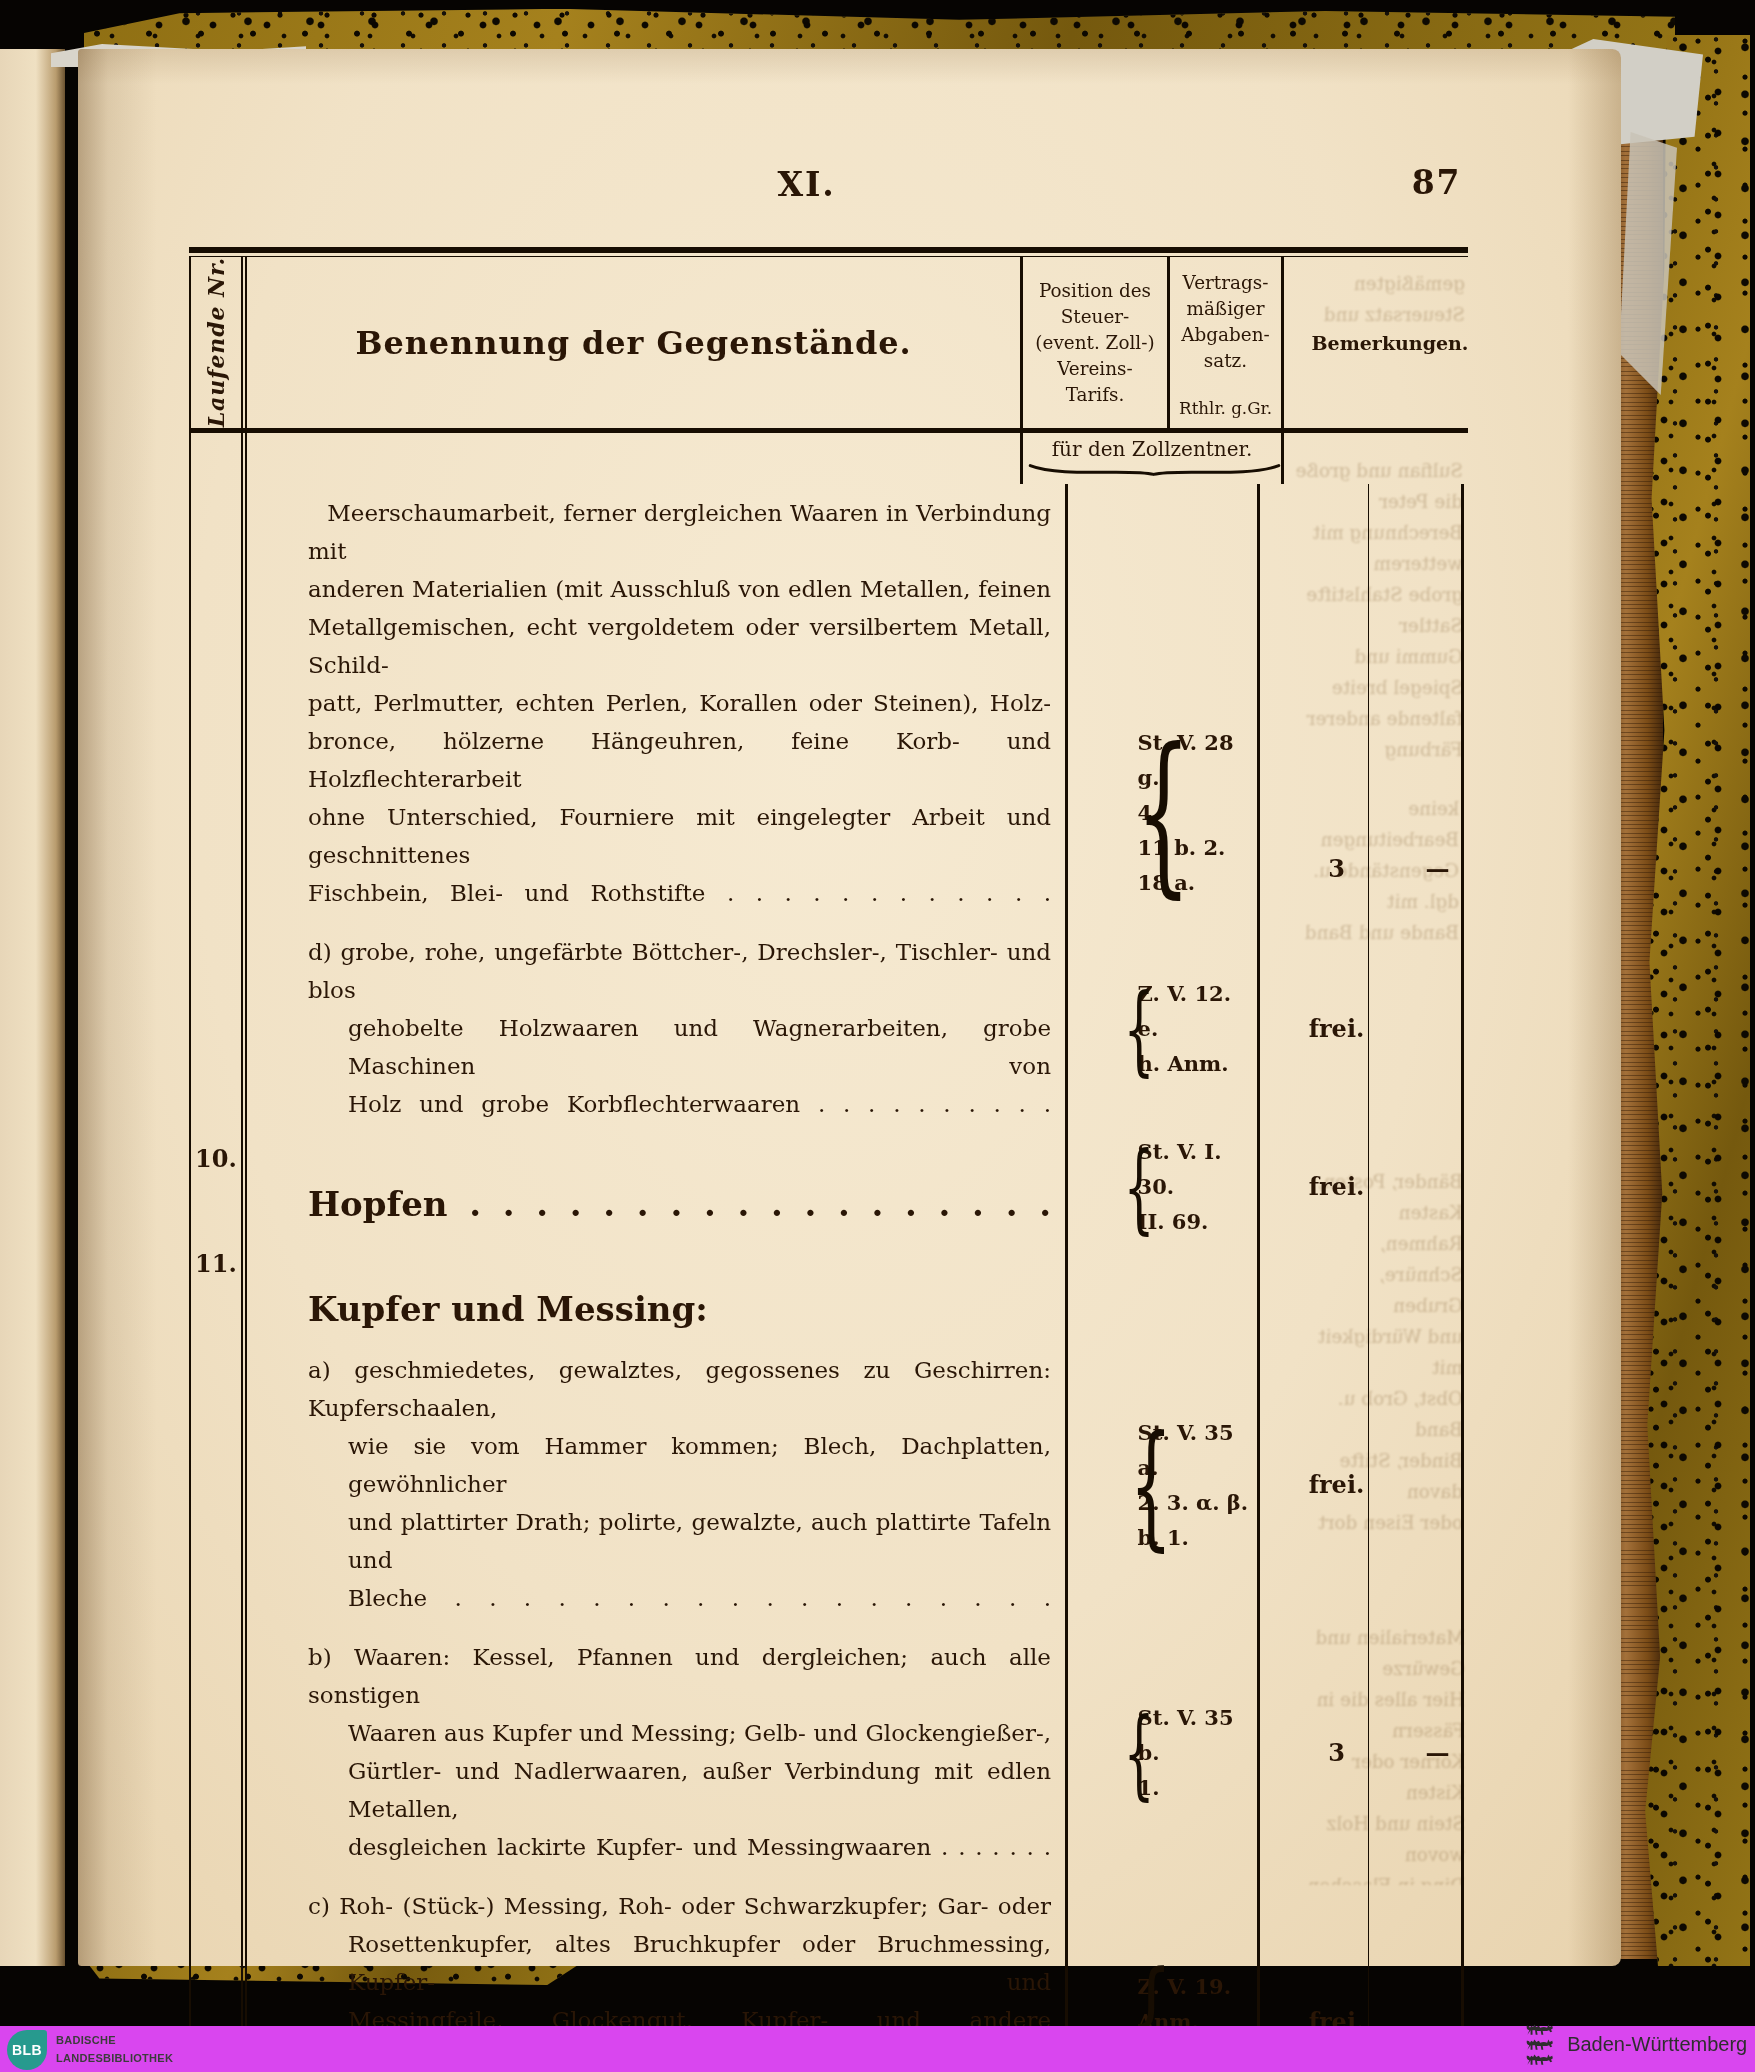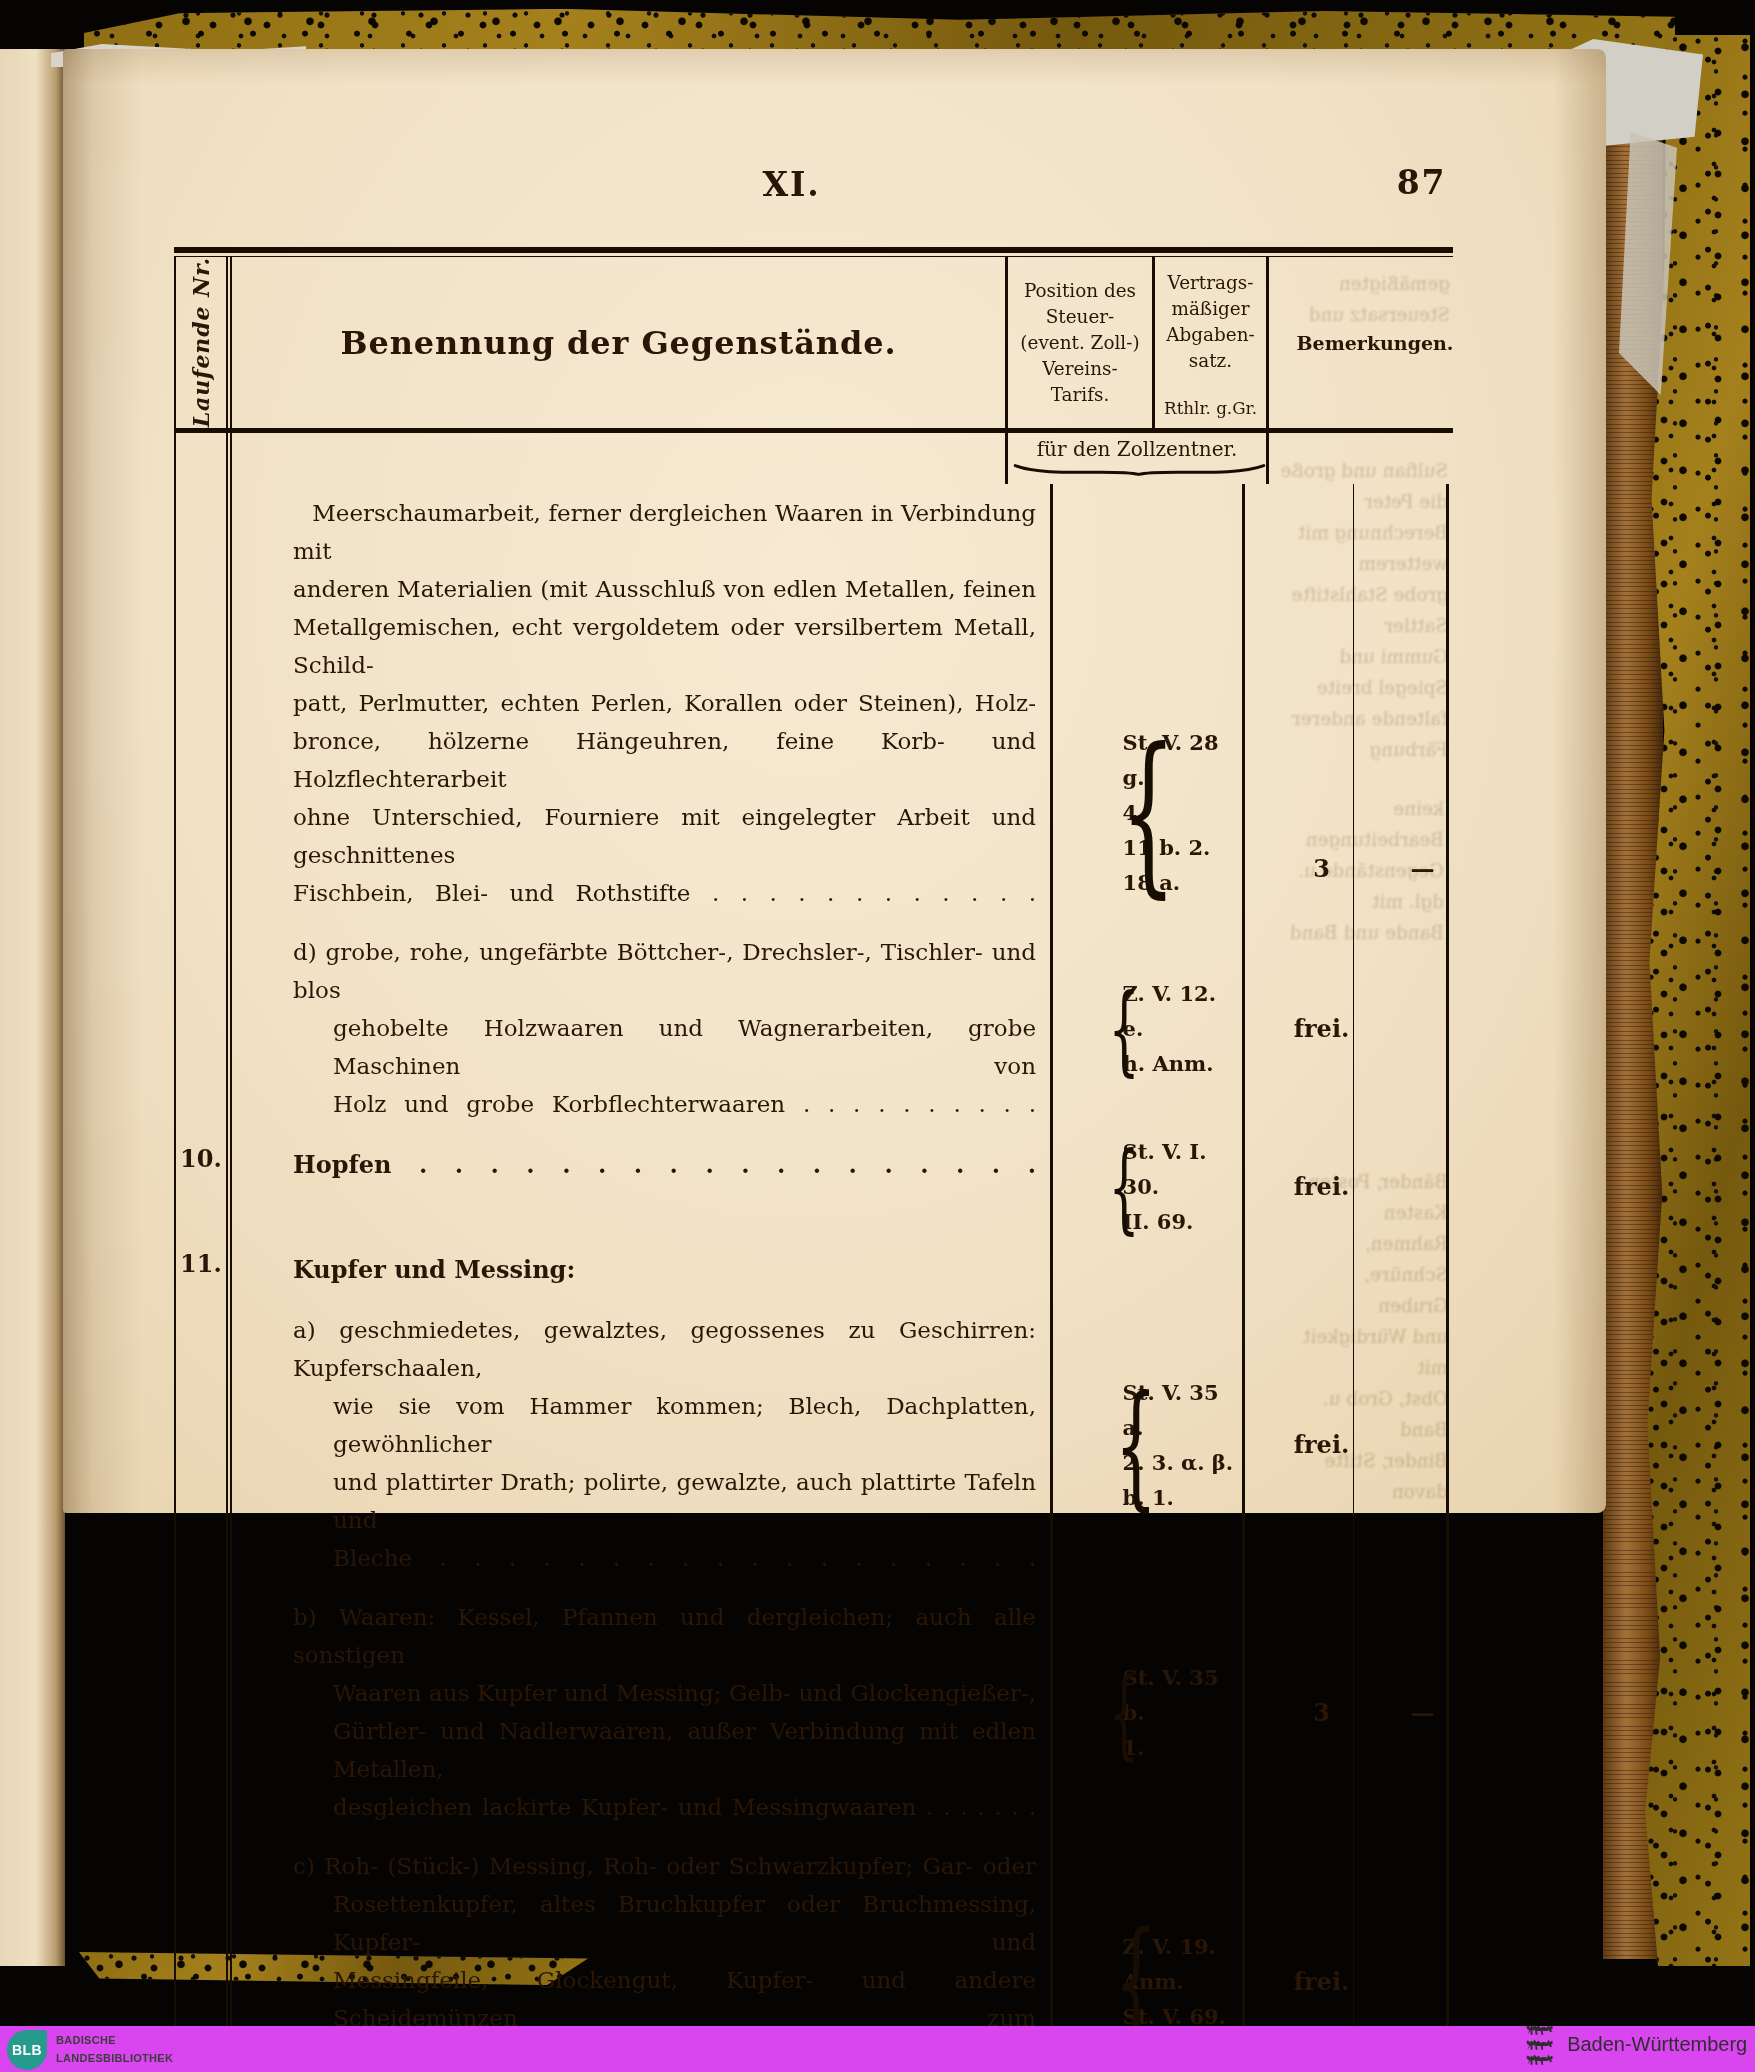--- a/index.html
+++ b/index.html
@@ -30,21 +30,21 @@
   .frag-tr{left:1492px;top:39px;width:211px;height:111px;
       clip-path:polygon(0 42%,48% 0,100% 14%,96% 88%,34% 100%);}
   .frag-tr2{left:1619px;top:132px;width:58px;height:263px;opacity:.85;background:#c9c3b6;
       clip-path:polygon(20% 0,100% 6%,72% 100%,0 84%);}
   .frag-tl{left:51px;top:44px;width:255px;height:23px;background:#d8d4ca;
       clip-path:polygon(0 40%,20% 0,70% 30%,100% 10%,100% 100%,0 100%);}
   .prev-page{position:absolute;left:0;top:49px;width:65px;height:1917px;
       background:linear-gradient(to right,#e7d6b8,#efe0c2 55%,#b99c6e 86%,#6b5331);}
 
   
-  .page{position:absolute;left:63px;top:49px;width:1543px;height:1464px;
+  .page{position:absolute;left:78px;top:49px;width:1543px;height:1917px;
       background:
         linear-gradient(to right, rgba(96,64,26,.38) 0, rgba(96,64,26,.12) 30px, rgba(0,0,0,0) 79px),
         linear-gradient(to left, rgba(120,84,36,.30) 0, rgba(0,0,0,0) 53px),
         linear-gradient(to bottom, rgba(120,84,36,.16) 0, rgba(0,0,0,0) 35px),
         radial-gradient(ellipse at 48% 36%, #f6ead2 0%, #f1e2c6 55%, #e8d3ae 100%);
       border-radius:3.5px 8.8px 8.8px 3.5px;}
   .pg-head{position:absolute;font-weight:bold;font-size:33px;letter-spacing:1.8px;}
   .pg-section{left:676px;top:116px;width:105px;text-align:center;}
   .pg-number{left:1310px;top:114px;width:97px;text-align:center;}
 
@@ -82,21 +82,21 @@
 
   
   .s3{position:relative;text-align:center;}
   .zoll-label{font-size:20px;margin-top:3.5px;}
   .underbrace{position:absolute;left:3.5px;top:30px;}
 
   
   .c.num{font-weight:bold;font-size:24px;text-align:center;padding-top:9.7px;}
   .c.main{padding:9.7px 14px 11.4px 16px;font-size:23px;line-height:38px;}
   .tl{text-align:justify;text-align-last:justify;}
-  .main-row .tl{font-weight:bold;font-size:24px;line-height:41px;}
+  .main-row .tl{font-weight:bold;font-size:34px;line-height:41px;margin-top:40px;}
   .main-row .tl:not(.dots){text-align-last:left;}
   .sub .tl:not(:first-child){padding-left:40px;}
   .cont .tl:first-child{text-indent:19.3px;}
   .c.pos{display:flex;flex-direction:column;justify-content:center;}
   .posin{position:relative;padding-left:24.6px;font-weight:bold;font-size:21px;line-height:35px;}
   .brace{position:absolute;left:-5.3px;top:50%;transform:translateY(-50%) scaleX(.5);
         font-weight:normal;line-height:1;color:#170d02;}
   .brace.n2{font-size:98px;}
   .brace.n3{font-size:135px;}
   .brace.n4{font-size:174px;}

